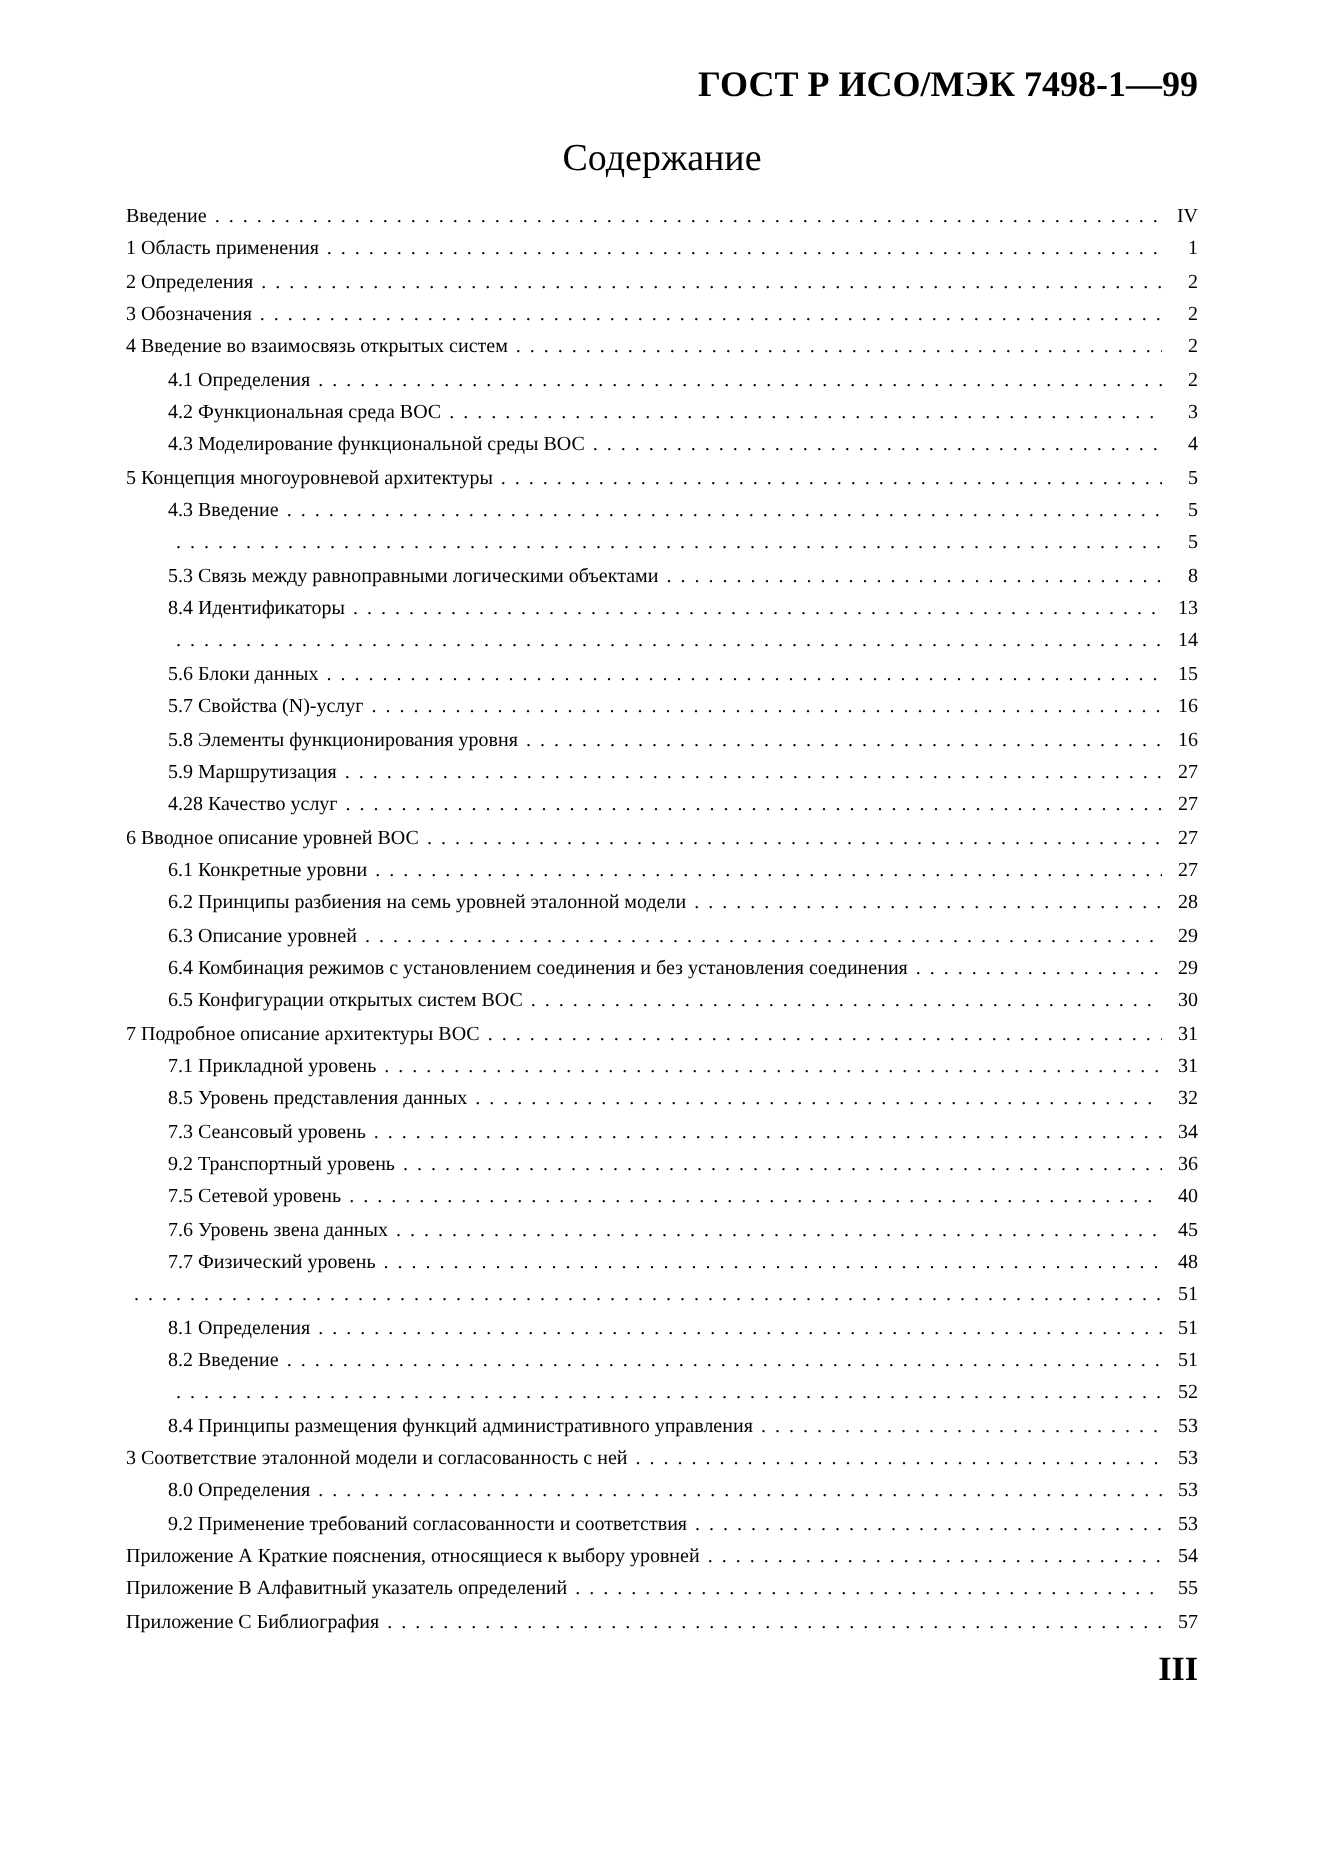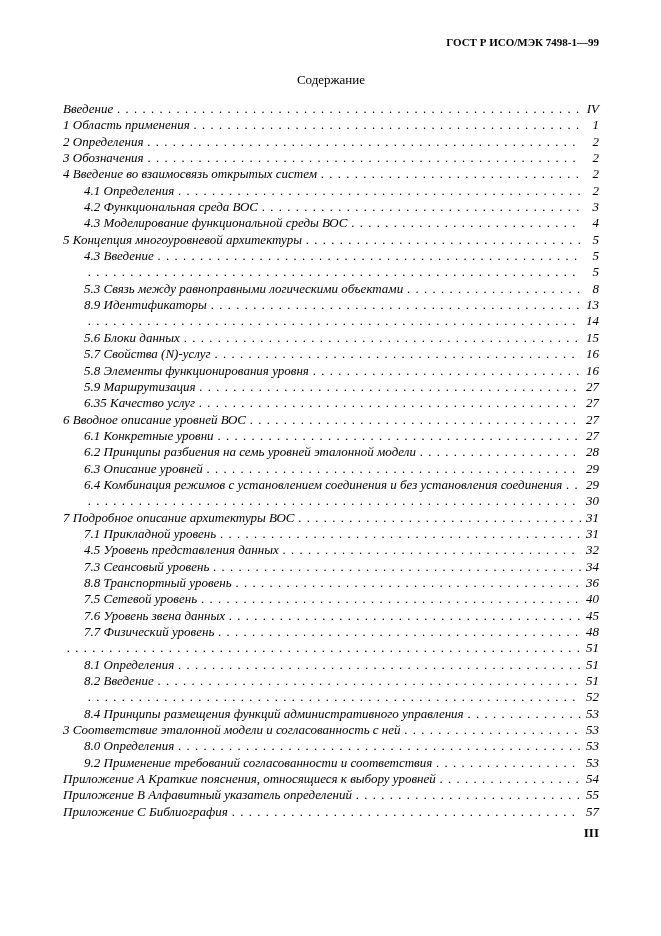--- a/index.html
+++ b/index.html
@@ -18,40 +18,39 @@
     box-sizing: border-box;
     width: 661px;
     height: 936px;
     padding: 34px 62px 0 63px;
     background: #ffffff;
     position: relative;
   }
   .doc-header {
     text-align: right;
     font-weight: bold;
-    font-size: 11px;
+    font-size: 18px;
     line-height: 16px;
   }
   .page-title {
     text-align: center;
     font-weight: normal;
-    font-size: 13px;
+    font-size: 19px;
     line-height: 16px;
     margin: 22px 0 13px 0;
   }
   .toc {
     width: 100%;
   }
   .toc-row {
     display: flex;
     align-items: center;
-    font-size: 13px;
+    font-size: 10px;
     line-height: 16.35px;
     white-space: nowrap;
-    font-style: italic;
   }
   .toc-row.level-1 {
     padding-left: 21px;
   }
   .toc-label {
     flex: 0 0 auto;
   }
   .dots {
     flex: 1 1 auto;
     overflow: hidden;
@@ -60,21 +59,21 @@
     letter-spacing: 1px;
   }
   .toc-page {
     flex: 0 0 auto;
     text-align: right;
     min-width: 16px;
   }
   .footer-num {
     text-align: right;
     font-weight: bold;
-    font-size: 13px;
+    font-size: 17px;
     margin-top: 5px;
   }
 </style>
 </head>
 <body>
 
 <div class="page">
   <div class="doc-header">
     <span>ГОСТ Р ИСО/МЭК 7498-1—99</span>
   </div>
@@ -133,21 +132,21 @@
       <div class="toc-row level-1">
         <span class="dots">. . . . . . . . . . . . . . . . . . . . . . . . . . . . . . . . . . . . . . . . . . . . . . . . . . . . . . . . . . . . . . . . . . . . . . . . . . . . . . . . . . . . . . . . . . . . . . . . . . . . . . . . . . . . . . . . . . . . . . . . . . . . . . . . . . . . . . . . . . . . . . . . . . . . . . . . . . . . . . . . . . . . . . . . . . . . . . . . . . . . . . . . . . . . . . . . . . . . . . . . </span>
         <span class="toc-page">5</span>
       </div>
       <div class="toc-row level-1">
         <span class="toc-label">5.3 Связь между равноправными логическими объектами</span>
         <span class="dots">. . . . . . . . . . . . . . . . . . . . . . . . . . . . . . . . . . . . . . . . . . . . . . . . . . . . . . . . . . . . . . . . . . . . . . . . . . . . . . . . . . . . . . . . . . . . . . . . . . . . . . . . . . . . . . . . . . . . . . . . . . . . . . . . . . . . . . . . . . . . . . . . . . . . . . . . . . . . . . . . . . . . . . . . . . . . . . . . . . . . . . . . . . . . . . . . . . . . . . . . </span>
         <span class="toc-page">8</span>
       </div>
       <div class="toc-row level-1">
-        <span class="toc-label">8.9 Идентификаторы</span>
+        <span class="toc-label">8.4 Идентификаторы</span>
         <span class="dots">. . . . . . . . . . . . . . . . . . . . . . . . . . . . . . . . . . . . . . . . . . . . . . . . . . . . . . . . . . . . . . . . . . . . . . . . . . . . . . . . . . . . . . . . . . . . . . . . . . . . . . . . . . . . . . . . . . . . . . . . . . . . . . . . . . . . . . . . . . . . . . . . . . . . . . . . . . . . . . . . . . . . . . . . . . . . . . . . . . . . . . . . . . . . . . . . . . . . . . . . </span>
         <span class="toc-page">13</span>
       </div>
       <div class="toc-row level-1">
         <span class="dots">. . . . . . . . . . . . . . . . . . . . . . . . . . . . . . . . . . . . . . . . . . . . . . . . . . . . . . . . . . . . . . . . . . . . . . . . . . . . . . . . . . . . . . . . . . . . . . . . . . . . . . . . . . . . . . . . . . . . . . . . . . . . . . . . . . . . . . . . . . . . . . . . . . . . . . . . . . . . . . . . . . . . . . . . . . . . . . . . . . . . . . . . . . . . . . . . . . . . . . . . </span>
         <span class="toc-page">14</span>
       </div>
       <div class="toc-row level-1">
         <span class="toc-label">5.6 Блоки данных</span>
         <span class="dots">. . . . . . . . . . . . . . . . . . . . . . . . . . . . . . . . . . . . . . . . . . . . . . . . . . . . . . . . . . . . . . . . . . . . . . . . . . . . . . . . . . . . . . . . . . . . . . . . . . . . . . . . . . . . . . . . . . . . . . . . . . . . . . . . . . . . . . . . . . . . . . . . . . . . . . . . . . . . . . . . . . . . . . . . . . . . . . . . . . . . . . . . . . . . . . . . . . . . . . . . </span>
@@ -162,21 +161,21 @@
         <span class="toc-label">5.8 Элементы функционирования уровня</span>
         <span class="dots">. . . . . . . . . . . . . . . . . . . . . . . . . . . . . . . . . . . . . . . . . . . . . . . . . . . . . . . . . . . . . . . . . . . . . . . . . . . . . . . . . . . . . . . . . . . . . . . . . . . . . . . . . . . . . . . . . . . . . . . . . . . . . . . . . . . . . . . . . . . . . . . . . . . . . . . . . . . . . . . . . . . . . . . . . . . . . . . . . . . . . . . . . . . . . . . . . . . . . . . . </span>
         <span class="toc-page">16</span>
       </div>
       <div class="toc-row level-1">
         <span class="toc-label">5.9 Маршрутизация</span>
         <span class="dots">. . . . . . . . . . . . . . . . . . . . . . . . . . . . . . . . . . . . . . . . . . . . . . . . . . . . . . . . . . . . . . . . . . . . . . . . . . . . . . . . . . . . . . . . . . . . . . . . . . . . . . . . . . . . . . . . . . . . . . . . . . . . . . . . . . . . . . . . . . . . . . . . . . . . . . . . . . . . . . . . . . . . . . . . . . . . . . . . . . . . . . . . . . . . . . . . . . . . . . . . </span>
         <span class="toc-page">27</span>
       </div>
       <div class="toc-row level-1">
-        <span class="toc-label">6.35 Качество услуг</span>
+        <span class="toc-label">4.28 Качество услуг</span>
         <span class="dots">. . . . . . . . . . . . . . . . . . . . . . . . . . . . . . . . . . . . . . . . . . . . . . . . . . . . . . . . . . . . . . . . . . . . . . . . . . . . . . . . . . . . . . . . . . . . . . . . . . . . . . . . . . . . . . . . . . . . . . . . . . . . . . . . . . . . . . . . . . . . . . . . . . . . . . . . . . . . . . . . . . . . . . . . . . . . . . . . . . . . . . . . . . . . . . . . . . . . . . . . </span>
         <span class="toc-page">27</span>
       </div>
       <div class="toc-row level-0">
         <span class="toc-label">6 Вводное описание уровней ВОС</span>
         <span class="dots">. . . . . . . . . . . . . . . . . . . . . . . . . . . . . . . . . . . . . . . . . . . . . . . . . . . . . . . . . . . . . . . . . . . . . . . . . . . . . . . . . . . . . . . . . . . . . . . . . . . . . . . . . . . . . . . . . . . . . . . . . . . . . . . . . . . . . . . . . . . . . . . . . . . . . . . . . . . . . . . . . . . . . . . . . . . . . . . . . . . . . . . . . . . . . . . . . . . . . . . . </span>
         <span class="toc-page">27</span>
       </div>
       <div class="toc-row level-1">
         <span class="toc-label">6.1 Конкретные уровни</span>
@@ -192,45 +191,46 @@
         <span class="toc-label">6.3 Описание уровней</span>
         <span class="dots">. . . . . . . . . . . . . . . . . . . . . . . . . . . . . . . . . . . . . . . . . . . . . . . . . . . . . . . . . . . . . . . . . . . . . . . . . . . . . . . . . . . . . . . . . . . . . . . . . . . . . . . . . . . . . . . . . . . . . . . . . . . . . . . . . . . . . . . . . . . . . . . . . . . . . . . . . . . . . . . . . . . . . . . . . . . . . . . . . . . . . . . . . . . . . . . . . . . . . . . . </span>
         <span class="toc-page">29</span>
       </div>
       <div class="toc-row level-1">
         <span class="toc-label">6.4 Комбинация режимов с установлением соединения и без установления соединения</span>
         <span class="dots">. . . . . . . . . . . . . . . . . . . . . . . . . . . . . . . . . . . . . . . . . . . . . . . . . . . . . . . . . . . . . . . . . . . . . . . . . . . . . . . . . . . . . . . . . . . . . . . . . . . . . . . . . . . . . . . . . . . . . . . . . . . . . . . . . . . . . . . . . . . . . . . . . . . . . . . . . . . . . . . . . . . . . . . . . . . . . . . . . . . . . . . . . . . . . . . . . . . . . . . . </span>
         <span class="toc-page">29</span>
       </div>
       <div class="toc-row level-1">
+        <span class="toc-label">6.5 Конфигурации открытых систем ВОС</span>
         <span class="dots">. . . . . . . . . . . . . . . . . . . . . . . . . . . . . . . . . . . . . . . . . . . . . . . . . . . . . . . . . . . . . . . . . . . . . . . . . . . . . . . . . . . . . . . . . . . . . . . . . . . . . . . . . . . . . . . . . . . . . . . . . . . . . . . . . . . . . . . . . . . . . . . . . . . . . . . . . . . . . . . . . . . . . . . . . . . . . . . . . . . . . . . . . . . . . . . . . . . . . . . . </span>
         <span class="toc-page">30</span>
       </div>
       <div class="toc-row level-0">
         <span class="toc-label">7 Подробное описание архитектуры ВОС</span>
         <span class="dots">. . . . . . . . . . . . . . . . . . . . . . . . . . . . . . . . . . . . . . . . . . . . . . . . . . . . . . . . . . . . . . . . . . . . . . . . . . . . . . . . . . . . . . . . . . . . . . . . . . . . . . . . . . . . . . . . . . . . . . . . . . . . . . . . . . . . . . . . . . . . . . . . . . . . . . . . . . . . . . . . . . . . . . . . . . . . . . . . . . . . . . . . . . . . . . . . . . . . . . . . </span>
         <span class="toc-page">31</span>
       </div>
       <div class="toc-row level-1">
         <span class="toc-label">7.1 Прикладной уровень</span>
         <span class="dots">. . . . . . . . . . . . . . . . . . . . . . . . . . . . . . . . . . . . . . . . . . . . . . . . . . . . . . . . . . . . . . . . . . . . . . . . . . . . . . . . . . . . . . . . . . . . . . . . . . . . . . . . . . . . . . . . . . . . . . . . . . . . . . . . . . . . . . . . . . . . . . . . . . . . . . . . . . . . . . . . . . . . . . . . . . . . . . . . . . . . . . . . . . . . . . . . . . . . . . . . </span>
         <span class="toc-page">31</span>
       </div>
       <div class="toc-row level-1">
-        <span class="toc-label">4.5 Уровень представления данных</span>
+        <span class="toc-label">8.5 Уровень представления данных</span>
         <span class="dots">. . . . . . . . . . . . . . . . . . . . . . . . . . . . . . . . . . . . . . . . . . . . . . . . . . . . . . . . . . . . . . . . . . . . . . . . . . . . . . . . . . . . . . . . . . . . . . . . . . . . . . . . . . . . . . . . . . . . . . . . . . . . . . . . . . . . . . . . . . . . . . . . . . . . . . . . . . . . . . . . . . . . . . . . . . . . . . . . . . . . . . . . . . . . . . . . . . . . . . . . </span>
         <span class="toc-page">32</span>
       </div>
       <div class="toc-row level-1">
         <span class="toc-label">7.3 Сеансовый уровень</span>
         <span class="dots">. . . . . . . . . . . . . . . . . . . . . . . . . . . . . . . . . . . . . . . . . . . . . . . . . . . . . . . . . . . . . . . . . . . . . . . . . . . . . . . . . . . . . . . . . . . . . . . . . . . . . . . . . . . . . . . . . . . . . . . . . . . . . . . . . . . . . . . . . . . . . . . . . . . . . . . . . . . . . . . . . . . . . . . . . . . . . . . . . . . . . . . . . . . . . . . . . . . . . . . . </span>
         <span class="toc-page">34</span>
       </div>
       <div class="toc-row level-1">
-        <span class="toc-label">8.8 Транспортный уровень</span>
+        <span class="toc-label">9.2 Транспортный уровень</span>
         <span class="dots">. . . . . . . . . . . . . . . . . . . . . . . . . . . . . . . . . . . . . . . . . . . . . . . . . . . . . . . . . . . . . . . . . . . . . . . . . . . . . . . . . . . . . . . . . . . . . . . . . . . . . . . . . . . . . . . . . . . . . . . . . . . . . . . . . . . . . . . . . . . . . . . . . . . . . . . . . . . . . . . . . . . . . . . . . . . . . . . . . . . . . . . . . . . . . . . . . . . . . . . . </span>
         <span class="toc-page">36</span>
       </div>
       <div class="toc-row level-1">
         <span class="toc-label">7.5 Сетевой уровень</span>
         <span class="dots">. . . . . . . . . . . . . . . . . . . . . . . . . . . . . . . . . . . . . . . . . . . . . . . . . . . . . . . . . . . . . . . . . . . . . . . . . . . . . . . . . . . . . . . . . . . . . . . . . . . . . . . . . . . . . . . . . . . . . . . . . . . . . . . . . . . . . . . . . . . . . . . . . . . . . . . . . . . . . . . . . . . . . . . . . . . . . . . . . . . . . . . . . . . . . . . . . . . . . . . . </span>
         <span class="toc-page">40</span>
       </div>
       <div class="toc-row level-1">
         <span class="toc-label">7.6 Уровень звена данных</span>

